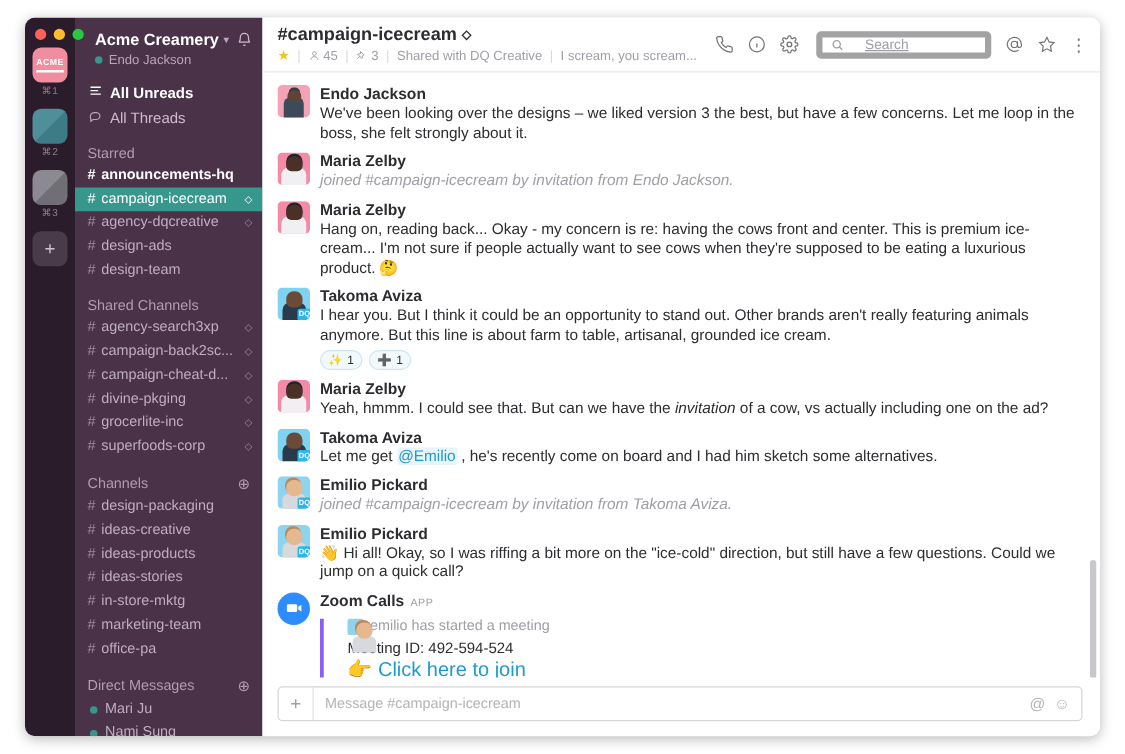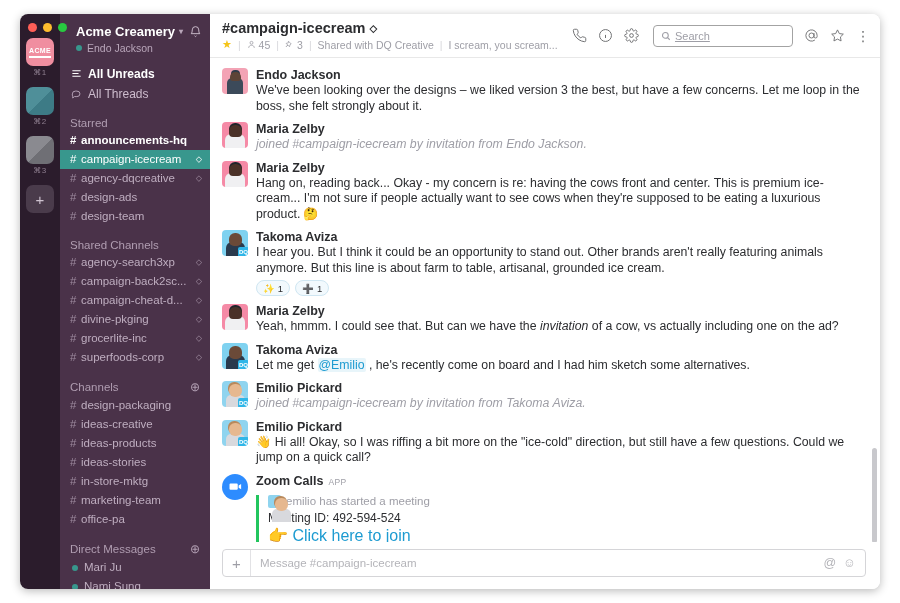--- a/index.html
+++ b/index.html
@@ -97,22 +97,22 @@
   .chan-title { font-size: 14.5px; font-weight: bold; color: #2c2d30; display: flex; align-items: center; gap: 4px;}
   .chan-title .sharedico { font-size: 11px; color: #2c2d30;}
   .chan-meta { display: flex; align-items: center; font-size: 10.5px; color: #9e9ea6; margin-top: 2px; gap: 6px;}
   .chan-meta .sep { color: #d8d8dc; }
   .star-on { color: #f5c518; font-size: 11px;}
   .meta-seg { display: flex; align-items: center; gap: 3px;}
   .topic { overflow: hidden; text-overflow: ellipsis; white-space: nowrap; max-width: 160px;}
 
   .head-ico { color: #717274; font-size: 15px; margin-left: 11px; display: flex; align-items: center;}
   .search-box {
-    width: 140px; height: 22px; border: 1px solid #a3a3a3; border-radius: 4px;
-    display: flex; align-items: center; gap: 4px; padding: 0 7px; margin-left: 14px;
+    width: 140px; height: 22px; border: 5px solid #a3a3a3; border-radius: 4px;
+    display: flex; align-items: center; gap: 17px; padding: 0 7px; margin-left: 14px;
     color: #9e9ea6; font-size: 11px; text-decoration: underline;
   }
 
   
   .msgs { flex: 1; overflow: hidden; padding: 6px 0 2px 0; position: relative;}
   .msg { display: flex; padding: 4px 18px 4px 12px; align-items: flex-start; }
   .av {
     width: 26px; height: 26px; flex: 0 0 26px; border-radius: 4px;
     margin-right: 8px; position: relative; overflow: hidden;
   }
@@ -127,21 +127,21 @@
   .txt { font-size: 12.3px; color: #2c2d30; line-height: 15.5px; }
   .txt.sys { color: #9e9ea6; font-style: italic; }
   .txt em { font-style: italic; }
   .mention { color: #1d9bd1; background: #e8f5fa; border-radius: 2px; padding: 0 1px;}
   .reacts { display: flex; gap: 5px; margin-top: 4px; }
   .react {
     border: 1px solid #cfe6f2; background: #f2f9fd; border-radius: 9px;
     height: 16px; display: flex; align-items: center; gap: 3px; padding: 0 6px;
     font-size: 9.5px; color: #2c2d30;
   }
-  .attach { border-left: 3px solid #22c55e; padding-left: 9px; margin-top: 5px; }
+  .attach { border-left: 3px solid #8b5cf6; padding-left: 19px; margin-top: 5px; }
   .att-line1 { display: flex; align-items: center; gap: 5px; font-size: 11.5px; color: #9e9ea6; margin-bottom: 3px;}
   .att-av { width: 13px; height: 13px; border-radius: 2px; }
   .att-id { font-size: 12px; color: #2c2d30; }
   .att-join { font-size: 16px; color: #1d9bd1; margin-top: 1px; }
   .zoom-av { background: #2d8cff; border-radius: 50%; display:flex; align-items:center; justify-content:center;}
 
   .scrollbar { position: absolute; right: 3px; top: 390px; width: 5px; height: 95px; background: #c8c8cc; border-radius: 3px;}
 
   
   .composer-wrap { padding: 7px 14px 12px 12px; }

